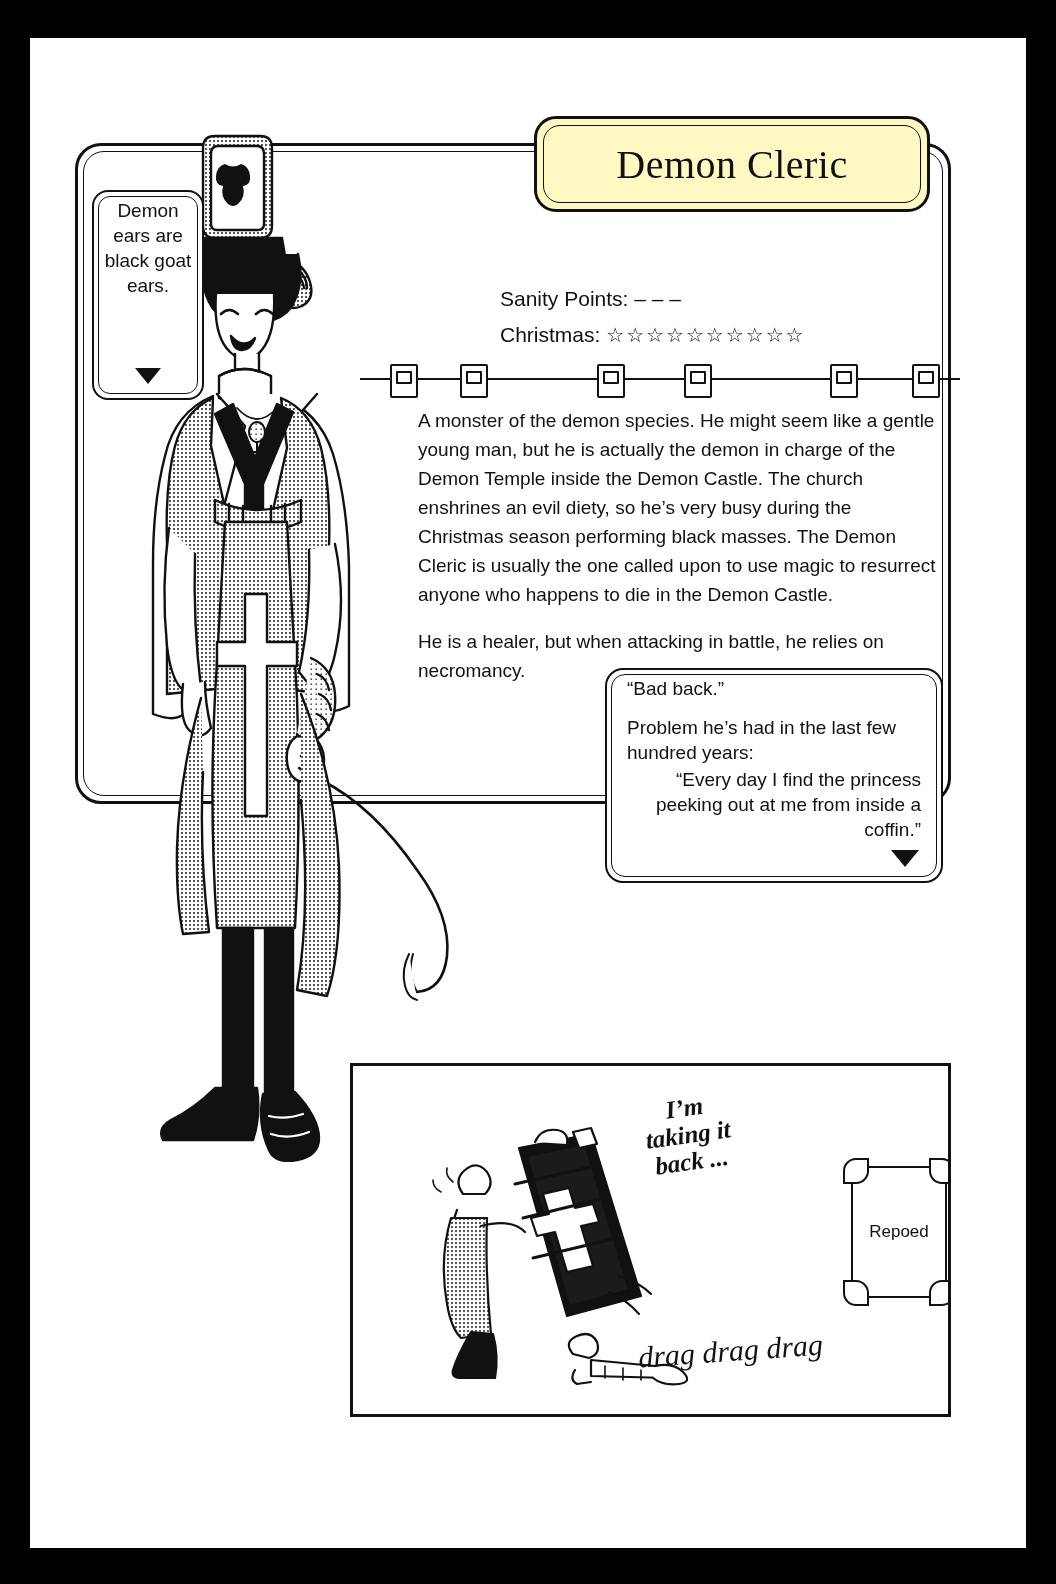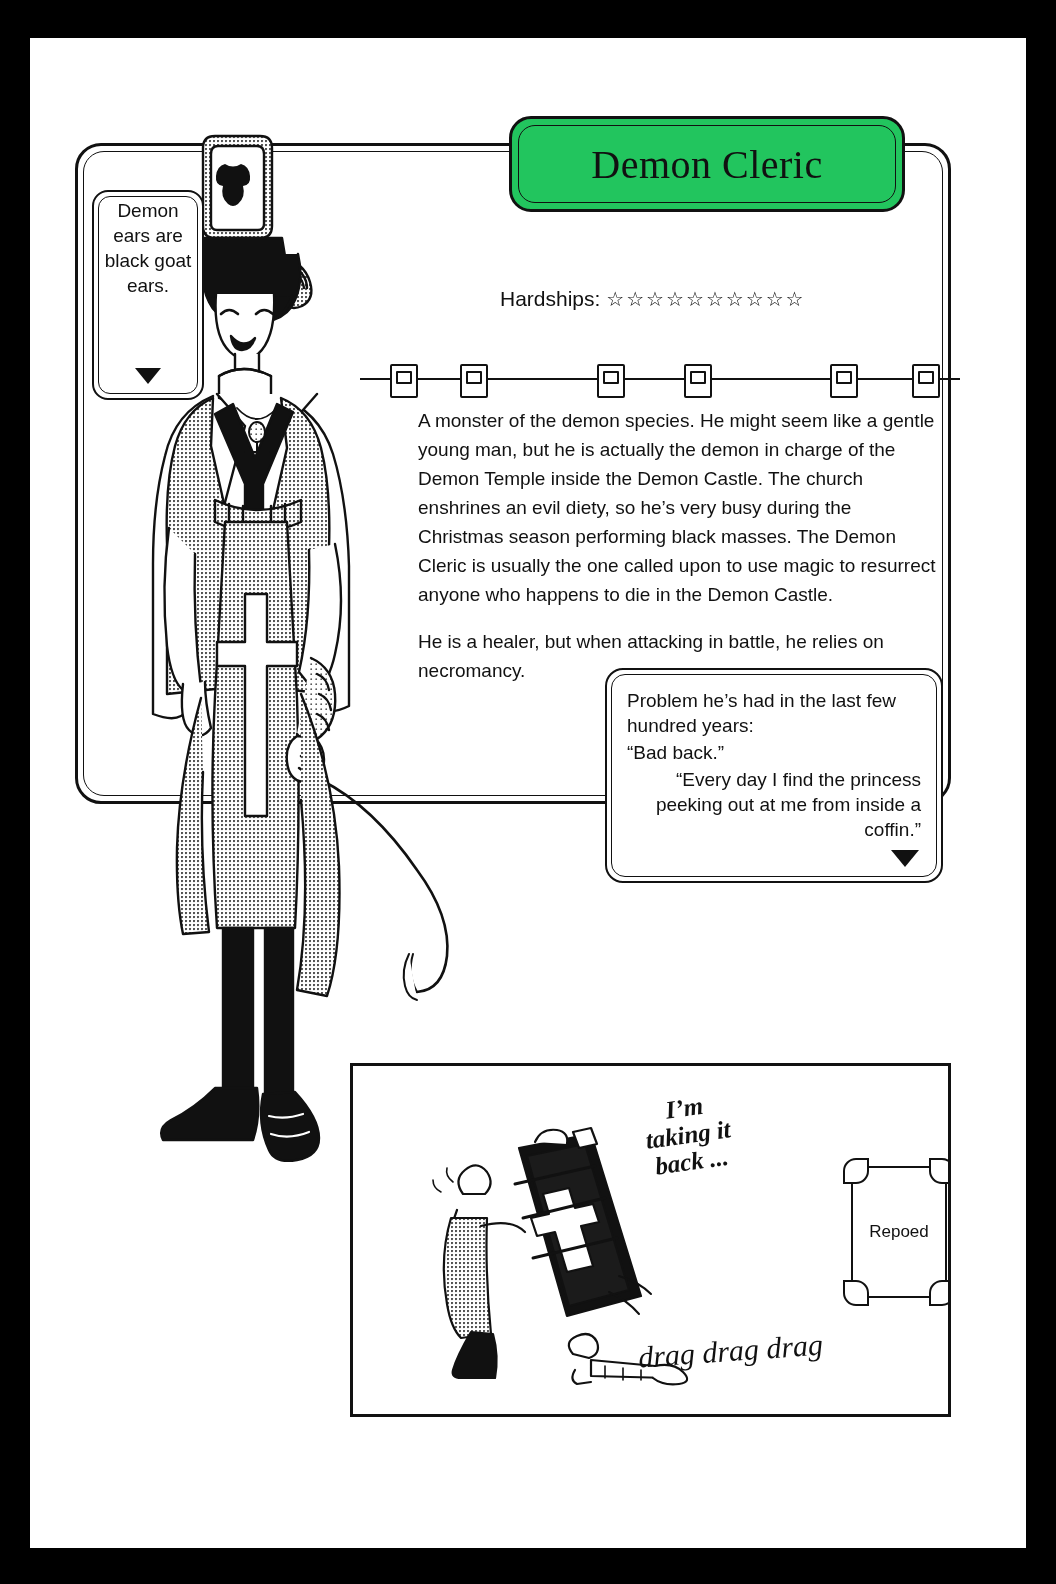--- a/index.html
+++ b/index.html
@@ -19,27 +19,27 @@
     top: 38px;
     width: 996px;
     height: 1510px;
     background: #ffffff;
     overflow: hidden;
   }
 
   
   .title-plate {
     position: absolute;
-    left: 479px;
+    left: 504px;
     top: 78px;
     width: 390px;
     height: 90px;
     border: 3px solid #111;
     border-radius: 22px;
-    background: #22c55e;
+    background: #fef9c3;
     display: flex;
     align-items: center;
     justify-content: center;
     z-index: 6;
   }
   .title-plate .inner {
     position: absolute;
     left: 6px; top: 6px; right: 6px; bottom: 6px;
     border: 1.5px solid #111;
     border-radius: 17px;
@@ -328,21 +328,25 @@
   </div>
 
   <div class="ears-note">
     <div class="inner"></div>
     <div class="txt">Demon ears are black goat ears.</div>
     <div class="tri-down"></div>
   </div>
 
   <div class="stats">
     <div class="stat-row">
-      <span>Hardships:</span>
+      <span>Sanity Points:</span>
+      <span>– – –</span>
+    </div>
+    <div class="stat-row">
+      <span>Christmas:</span>
       <span class="stars">☆☆☆☆☆☆☆☆☆☆</span>
     </div>
   </div>
 
   <div class="filmstrip">
     <div class="line"></div>
     <div class="sprocket" style="left:30px;"></div>
     <div class="sprocket" style="left:100px;"></div>
     <div class="sprocket" style="left:237px;"></div>
     <div class="sprocket" style="left:324px;"></div>
@@ -350,22 +354,22 @@
     <div class="sprocket" style="left:552px;"></div>
   </div>
 
   <div class="body-copy">
     <p>A monster of the demon species. He might seem like a gentle young man, but he is actually the demon in charge of the Demon Temple inside the Demon Castle. The church enshrines an evil diety, so he’s very busy during the Christmas season performing black masses. The Demon Cleric is usually the one called upon to use magic to resurrect anyone who happens to die in the Demon Castle.</p>
     <p>He is a healer, but when attacking in battle, he relies on necromancy.</p>
   </div>
 
   <div class="bubble">
     <div class="inner"></div>
+    <p style="margin-top:-12px;">“Bad back.”</p>
     <p>Problem he’s had in the last few hundred years:</p>
-    <p style="margin-top:-12px;">“Bad back.”</p>
     <p style="margin-top:-12px;text-align:right;">“Every day I find the princess peeking out at me from inside a coffin.”</p>
     <div class="tri"></div>
   </div>
 
   <div class="artwork">
     <svg viewBox="0 0 380 1080" width="380" height="1080" xmlns="http://www.w3.org/2000/svg">
       <defs>
         <pattern id="tone" width="4" height="4" patternUnits="userSpaceOnUse">
           <rect width="4" height="4" fill="#ffffff"></rect>
           <circle cx="1" cy="1" r="1.15" fill="#4a4a4a"></circle>

